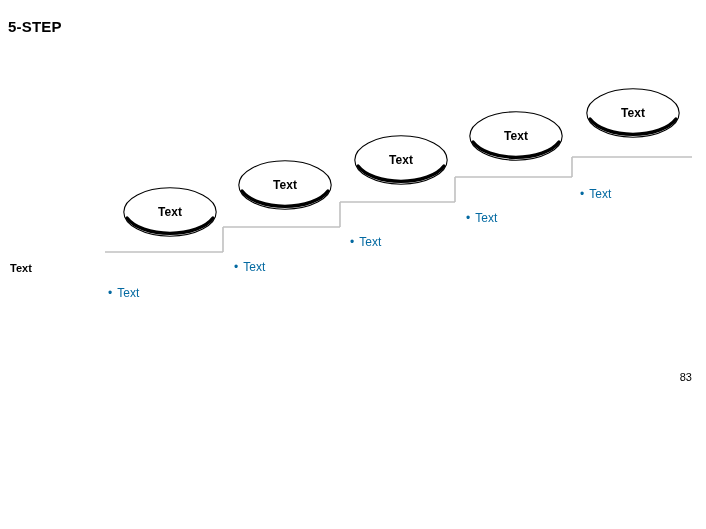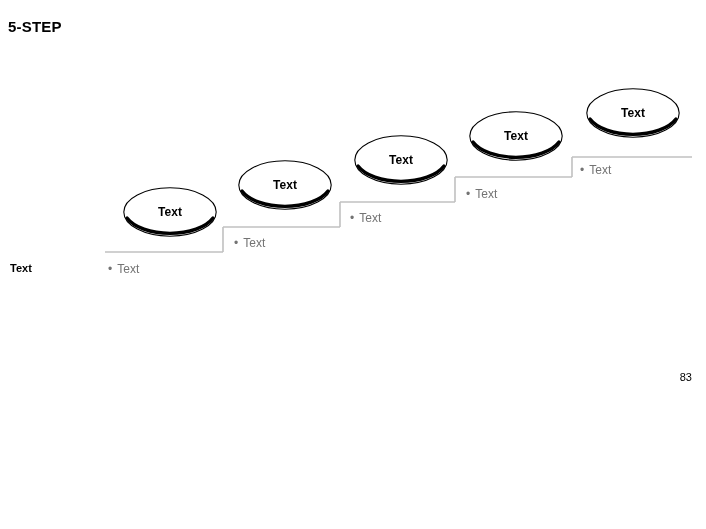--- a/index.html
+++ b/index.html
@@ -67,22 +67,23 @@
     color: #000000;
     padding-bottom: 1px;
     box-sizing: border-box;
   }
 
   
   .bullet {
     position: absolute;
     font-size: 12px;
     font-weight: normal;
-    color: #737373;
+    color: #0369a1;
     white-space: nowrap;
+    margin-top: 24px;
   }
   .bullet .dot {
     display: inline-block;
     margin-right: 5px;
   }
 
   
   .corner-label {
     position: absolute;
     font-size: 11px;

